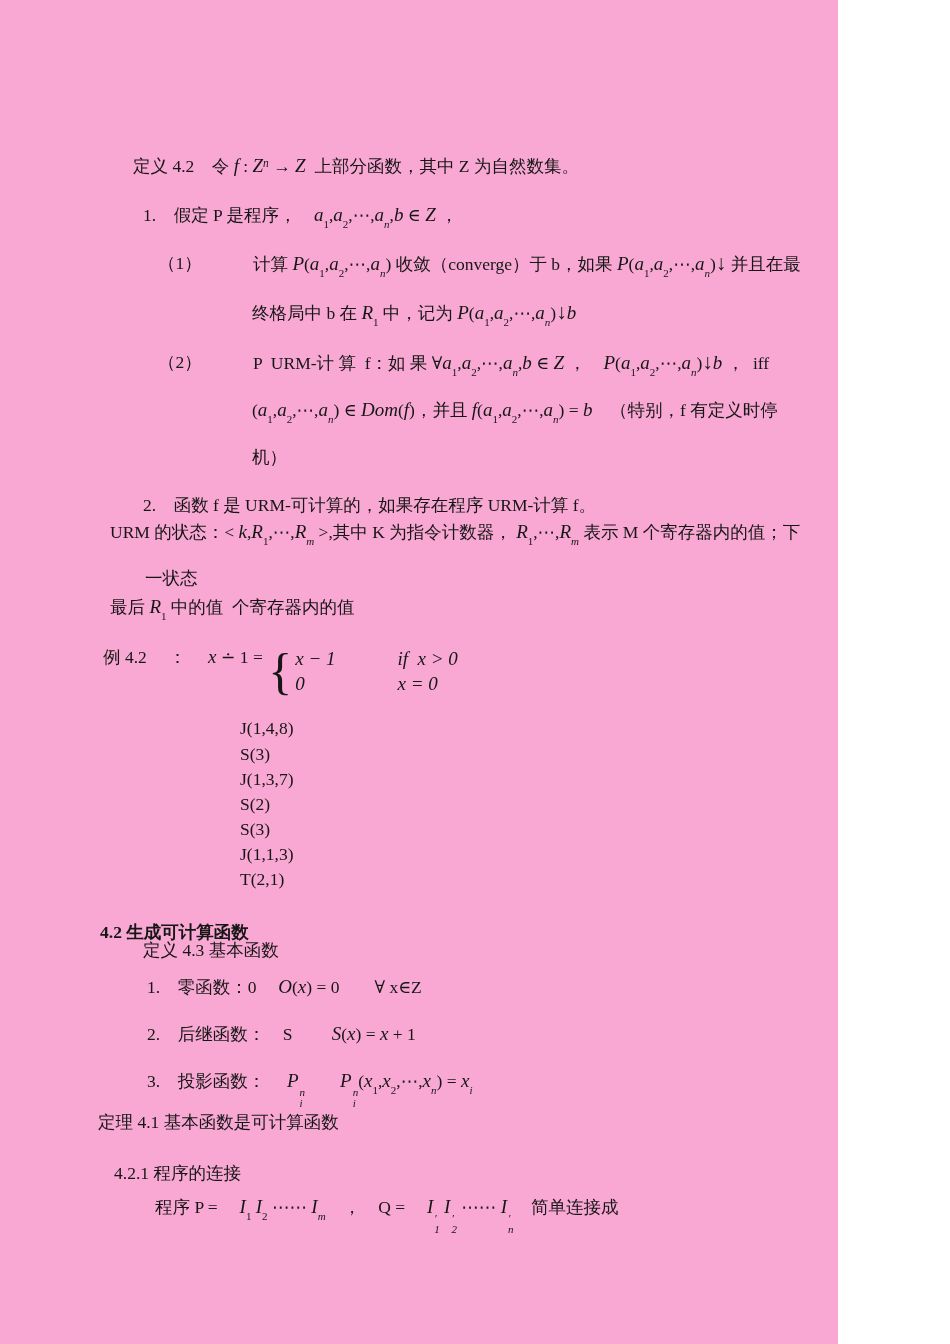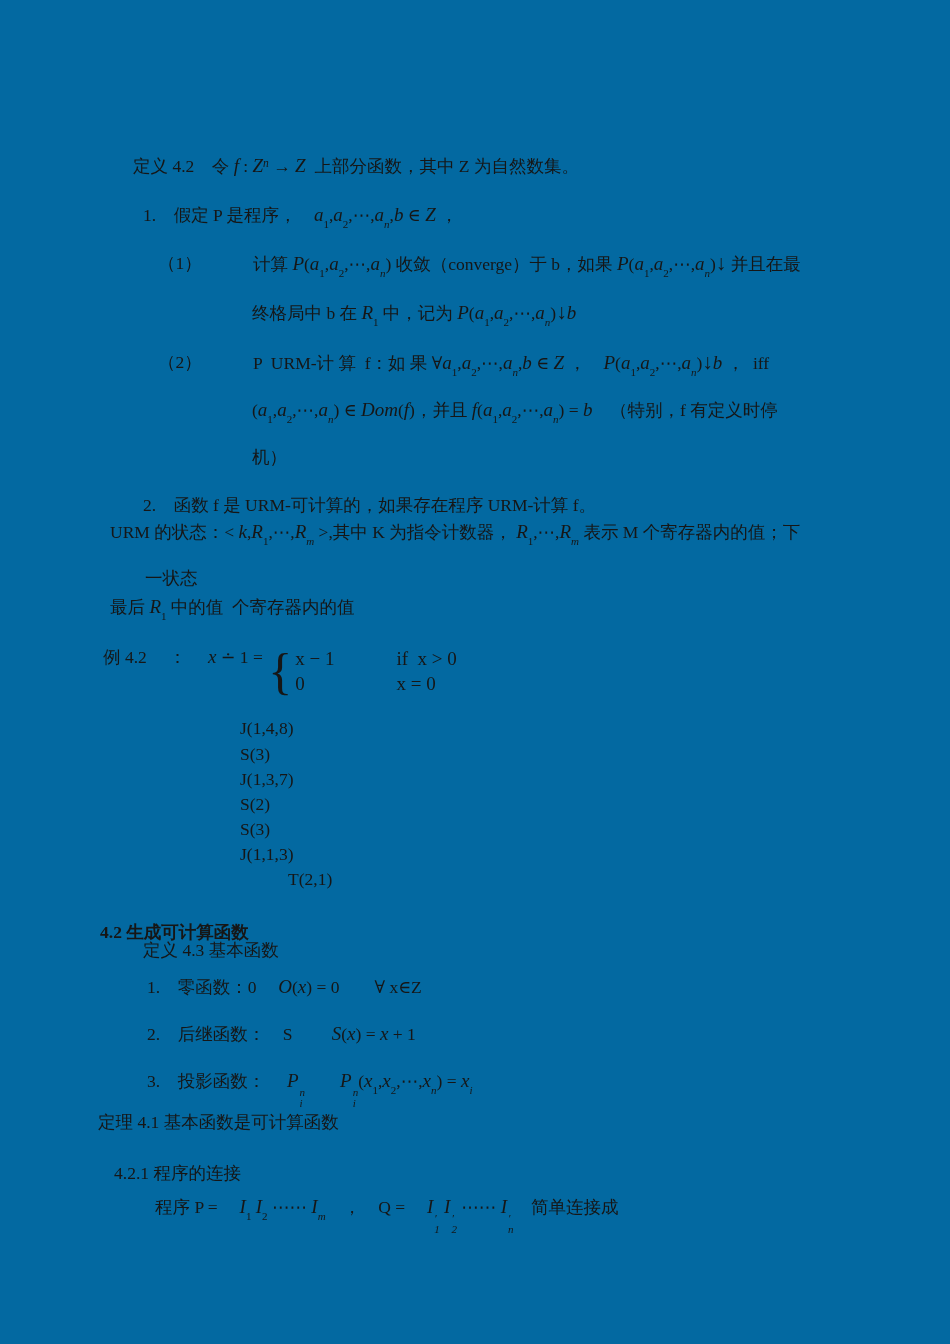--- a/index.html
+++ b/index.html
@@ -31,48 +31,48 @@
     vertical-align:-9px;padding-left:1px;
   }
   .pw{display:inline-flex;align-items:center;}
   .pw-brace{
     font-size:50px;font-weight:300;line-height:52px;
     margin:0 3px 0 1px;font-style:normal;
   }
   .pw-grid{
     display:grid;grid-template-columns:auto auto;
     column-gap:62px;row-gap:0;
-    font-size:19px;line-height:25px;
+    font-style:italic;font-size:19px;line-height:25px;
   }
 </style>
 </head>
 <body>
 
-<div class="page" style="width: 950px; height: 1344px; background: #0369a1; color: rgb(22, 22, 22);">
+<div class="page" style="width: 838px; height: 1344px; background: #f9a8d4; color: rgb(22, 22, 22);">
     <div class="line" style="left: 133px; top: 151px;"><span class="seg-r">定义 4.2　令 </span><span class="seg-i">f</span><span class="seg-r"> : </span><span class="seg-i">Z</span><span class="seg-supi">n</span><span class="seg-r"> → </span><span class="seg-i">Z</span><span class="seg-r">  上部分函数，其中 Z 为自然数集。</span></div>
     <div class="line" style="left: 143px; top: 203px;"><span class="seg-r">1.　假定 P 是程序，　</span><span class="seg-i">a</span><span class="seg-sub">1</span><span class="seg-r">,</span><span class="seg-i">a</span><span class="seg-sub">2</span><span class="seg-r">,⋯,</span><span class="seg-i">a</span><span class="seg-subi">n</span><span class="seg-r">,</span><span class="seg-i">b</span><span class="seg-r"> ∈ </span><span class="seg-i">Z</span><span class="seg-r"> ，</span></div>
     <div class="line" style="left: 158px; top: 251px;"><span class="seg-r">（1）</span></div>
     <div class="line" style="left: 253px; top: 251px;"><span class="seg-r">计算 </span><span class="seg-i">P</span><span class="seg-r">(</span><span class="seg-i">a</span><span class="seg-sub">1</span><span class="seg-r">,</span><span class="seg-i">a</span><span class="seg-sub">2</span><span class="seg-r">,⋯,</span><span class="seg-i">a</span><span class="seg-subi">n</span><span class="seg-r">) 收敛（converge）于 b，如果 </span><span class="seg-i">P</span><span class="seg-r">(</span><span class="seg-i">a</span><span class="seg-sub">1</span><span class="seg-r">,</span><span class="seg-i">a</span><span class="seg-sub">2</span><span class="seg-r">,⋯,</span><span class="seg-i">a</span><span class="seg-subi">n</span><span class="seg-r">)</span><span class="seg-ar">↓</span><span class="seg-r"> 并且在最</span></div>
     <div class="line" style="left: 252px; top: 300px;"><span class="seg-r">终格局中 b 在 </span><span class="seg-i">R</span><span class="seg-sub">1</span><span class="seg-r"> 中，记为 </span><span class="seg-i">P</span><span class="seg-r">(</span><span class="seg-i">a</span><span class="seg-sub">1</span><span class="seg-r">,</span><span class="seg-i">a</span><span class="seg-sub">2</span><span class="seg-r">,⋯,</span><span class="seg-i">a</span><span class="seg-subi">n</span><span class="seg-r">)</span><span class="seg-ar">↓</span><span class="seg-i">b</span></div>
     <div class="line" style="left: 158px; top: 350px;"><span class="seg-r">（2）</span></div>
     <div class="line" style="left: 253px; top: 350px;"><span class="seg-r">P  URM-计 算  f：如 果 </span><span class="seg-r">∀</span><span class="seg-i">a</span><span class="seg-sub">1</span><span class="seg-r">,</span><span class="seg-i">a</span><span class="seg-sub">2</span><span class="seg-r">,⋯,</span><span class="seg-i">a</span><span class="seg-subi">n</span><span class="seg-r">,</span><span class="seg-i">b</span><span class="seg-r"> ∈ </span><span class="seg-i">Z</span><span class="seg-r"> ，　</span><span class="seg-i">P</span><span class="seg-r">(</span><span class="seg-i">a</span><span class="seg-sub">1</span><span class="seg-r">,</span><span class="seg-i">a</span><span class="seg-sub">2</span><span class="seg-r">,⋯,</span><span class="seg-i">a</span><span class="seg-subi">n</span><span class="seg-r">)</span><span class="seg-ar">↓</span><span class="seg-i">b</span><span class="seg-r"> ，  iff</span></div>
     <div class="line" style="left: 252px; top: 398px;"><span class="seg-r">(</span><span class="seg-i">a</span><span class="seg-sub">1</span><span class="seg-r">,</span><span class="seg-i">a</span><span class="seg-sub">2</span><span class="seg-r">,⋯,</span><span class="seg-i">a</span><span class="seg-subi">n</span><span class="seg-r">) ∈ </span><span class="seg-i">Dom</span><span class="seg-r">(</span><span class="seg-i">f</span><span class="seg-r">)，并且 </span><span class="seg-i">f</span><span class="seg-r">(</span><span class="seg-i">a</span><span class="seg-sub">1</span><span class="seg-r">,</span><span class="seg-i">a</span><span class="seg-sub">2</span><span class="seg-r">,⋯,</span><span class="seg-i">a</span><span class="seg-subi">n</span><span class="seg-r">) = </span><span class="seg-i">b</span><span class="seg-r">　（特别，f 有定义时停</span></div>
     <div class="line" style="left: 252px; top: 445px;"><span class="seg-r">机）</span></div>
     <div class="line" style="left: 143px; top: 466px; margin-top: 27px;"><span class="seg-r">2.　函数 f 是 URM-可计算的，如果存在程序 URM-计算 f。</span></div>
     <div class="line" style="left: 110px; top: 520px;"><span class="seg-r">URM 的状态：</span><span class="seg-r">&lt; </span><span class="seg-i">k</span><span class="seg-r">,</span><span class="seg-i">R</span><span class="seg-sub">1</span><span class="seg-r">,⋯,</span><span class="seg-i">R</span><span class="seg-subi">m</span><span class="seg-r"> &gt;</span><span class="seg-r">,其中 K 为指令计数器， </span><span class="seg-i">R</span><span class="seg-sub">1</span><span class="seg-r">,⋯,</span><span class="seg-i">R</span><span class="seg-subi">m</span><span class="seg-r"> 表示 M 个寄存器内的值；下</span></div>
     <div class="line" style="left: 110px; top: 566px; margin-left: 35px;"><span class="seg-r">一状态</span></div>
     <div class="line" style="left: 110px; top: 595px;"><span class="seg-r">最后 </span><span class="seg-i">R</span><span class="seg-sub">1</span><span class="seg-r"> 中的值  个寄存器内的值</span></div>
     <div class="line flex" style="left: 103px; top: 645px;"><span class="seg-r">例 4.2　 ：　 </span><span class="seg-i">x</span><span class="seg-r"> ∸ 1 = </span><span class="pw"><span class="pw-brace">{</span><span class="pw-grid"><span class="pw-cell">x − 1</span><span class="pw-cell">if  x &gt; 0</span><span class="pw-cell">0</span><span class="pw-cell">x = 0</span></span></span></div>
     <div class="line" style="left: 240px; top: 716px;"><span class="seg-r">J(1,4,8)</span></div>
     <div class="line" style="left: 240px; top: 742px;"><span class="seg-r">S(3)</span></div>
     <div class="line" style="left: 240px; top: 767px;"><span class="seg-r">J(1,3,7)</span></div>
     <div class="line" style="left: 240px; top: 792px;"><span class="seg-r">S(2)</span></div>
     <div class="line" style="left: 240px; top: 817px;"><span class="seg-r">S(3)</span></div>
     <div class="line" style="left: 240px; top: 842px;"><span class="seg-r">J(1,1,3)</span></div>
-    <div class="line" style="left: 240px; top: 867px; margin-left: 48px;"><span class="seg-r">T(2,1)</span></div>
+    <div class="line" style="left: 240px; top: 867px;"><span class="seg-r">T(2,1)</span></div>
     <div class="line" style="left: 100px; top: 920px; font-weight: bold;"><span class="seg-r">4.2 生成可计算函数</span></div>
     <div class="line" style="left: 143px; top: 938px;"><span class="seg-r">定义 4.3 基本函数</span></div>
     <div class="line" style="left: 147px; top: 975px;"><span class="seg-r">1.　零函数：0　 </span><span class="seg-i">O</span><span class="seg-r">(</span><span class="seg-i">x</span><span class="seg-r">) = 0</span><span class="seg-r">　　∀ x∈Z</span></div>
     <div class="line" style="left: 147px; top: 1022px;"><span class="seg-r">2.　后继函数：　S　　 </span><span class="seg-i">S</span><span class="seg-r">(</span><span class="seg-i">x</span><span class="seg-r">) = </span><span class="seg-i">x</span><span class="seg-r"> + 1</span></div>
     <div class="line" style="left: 147px; top: 1069px;"><span class="seg-r">3.　投影函数：　 </span><span class="seg-i">P</span><span class="seg-ss"><span>n</span><span>i</span></span><span class="seg-r">　　</span><span class="seg-i">P</span><span class="seg-ss"><span>n</span><span>i</span></span><span class="seg-r">(</span><span class="seg-i">x</span><span class="seg-sub">1</span><span class="seg-r">,</span><span class="seg-i">x</span><span class="seg-sub">2</span><span class="seg-r">,⋯,</span><span class="seg-i">x</span><span class="seg-subi">n</span><span class="seg-r">) = </span><span class="seg-i">x</span><span class="seg-subi">i</span></div>
     <div class="line" style="left: 98px; top: 1110px;"><span class="seg-r">定理 4.1 基本函数是可计算函数</span></div>
     <div class="line" style="left: 98px; top: 1161px; margin-left: 16px;"><span class="seg-r">4.2.1 程序的连接</span></div>
     <div class="line" style="left: 155px; top: 1195px;"><span class="seg-r">程序 P = 　</span><span class="seg-i">I</span><span class="seg-sub">1</span><span class="seg-r"> </span><span class="seg-i">I</span><span class="seg-sub">2</span><span class="seg-r"> ⋯⋯ </span><span class="seg-i">I</span><span class="seg-subi">m</span><span class="seg-r">　，　Q = 　</span><span class="seg-i">I</span><span class="seg-ss"><span>′</span><span>1</span></span><span class="seg-r"> </span><span class="seg-i">I</span><span class="seg-ss"><span>′</span><span>2</span></span><span class="seg-r"> ⋯⋯ </span><span class="seg-i">I</span><span class="seg-ss"><span>′</span><span>n</span></span><span class="seg-r">　简单连接成</span></div>
   </div>
 

